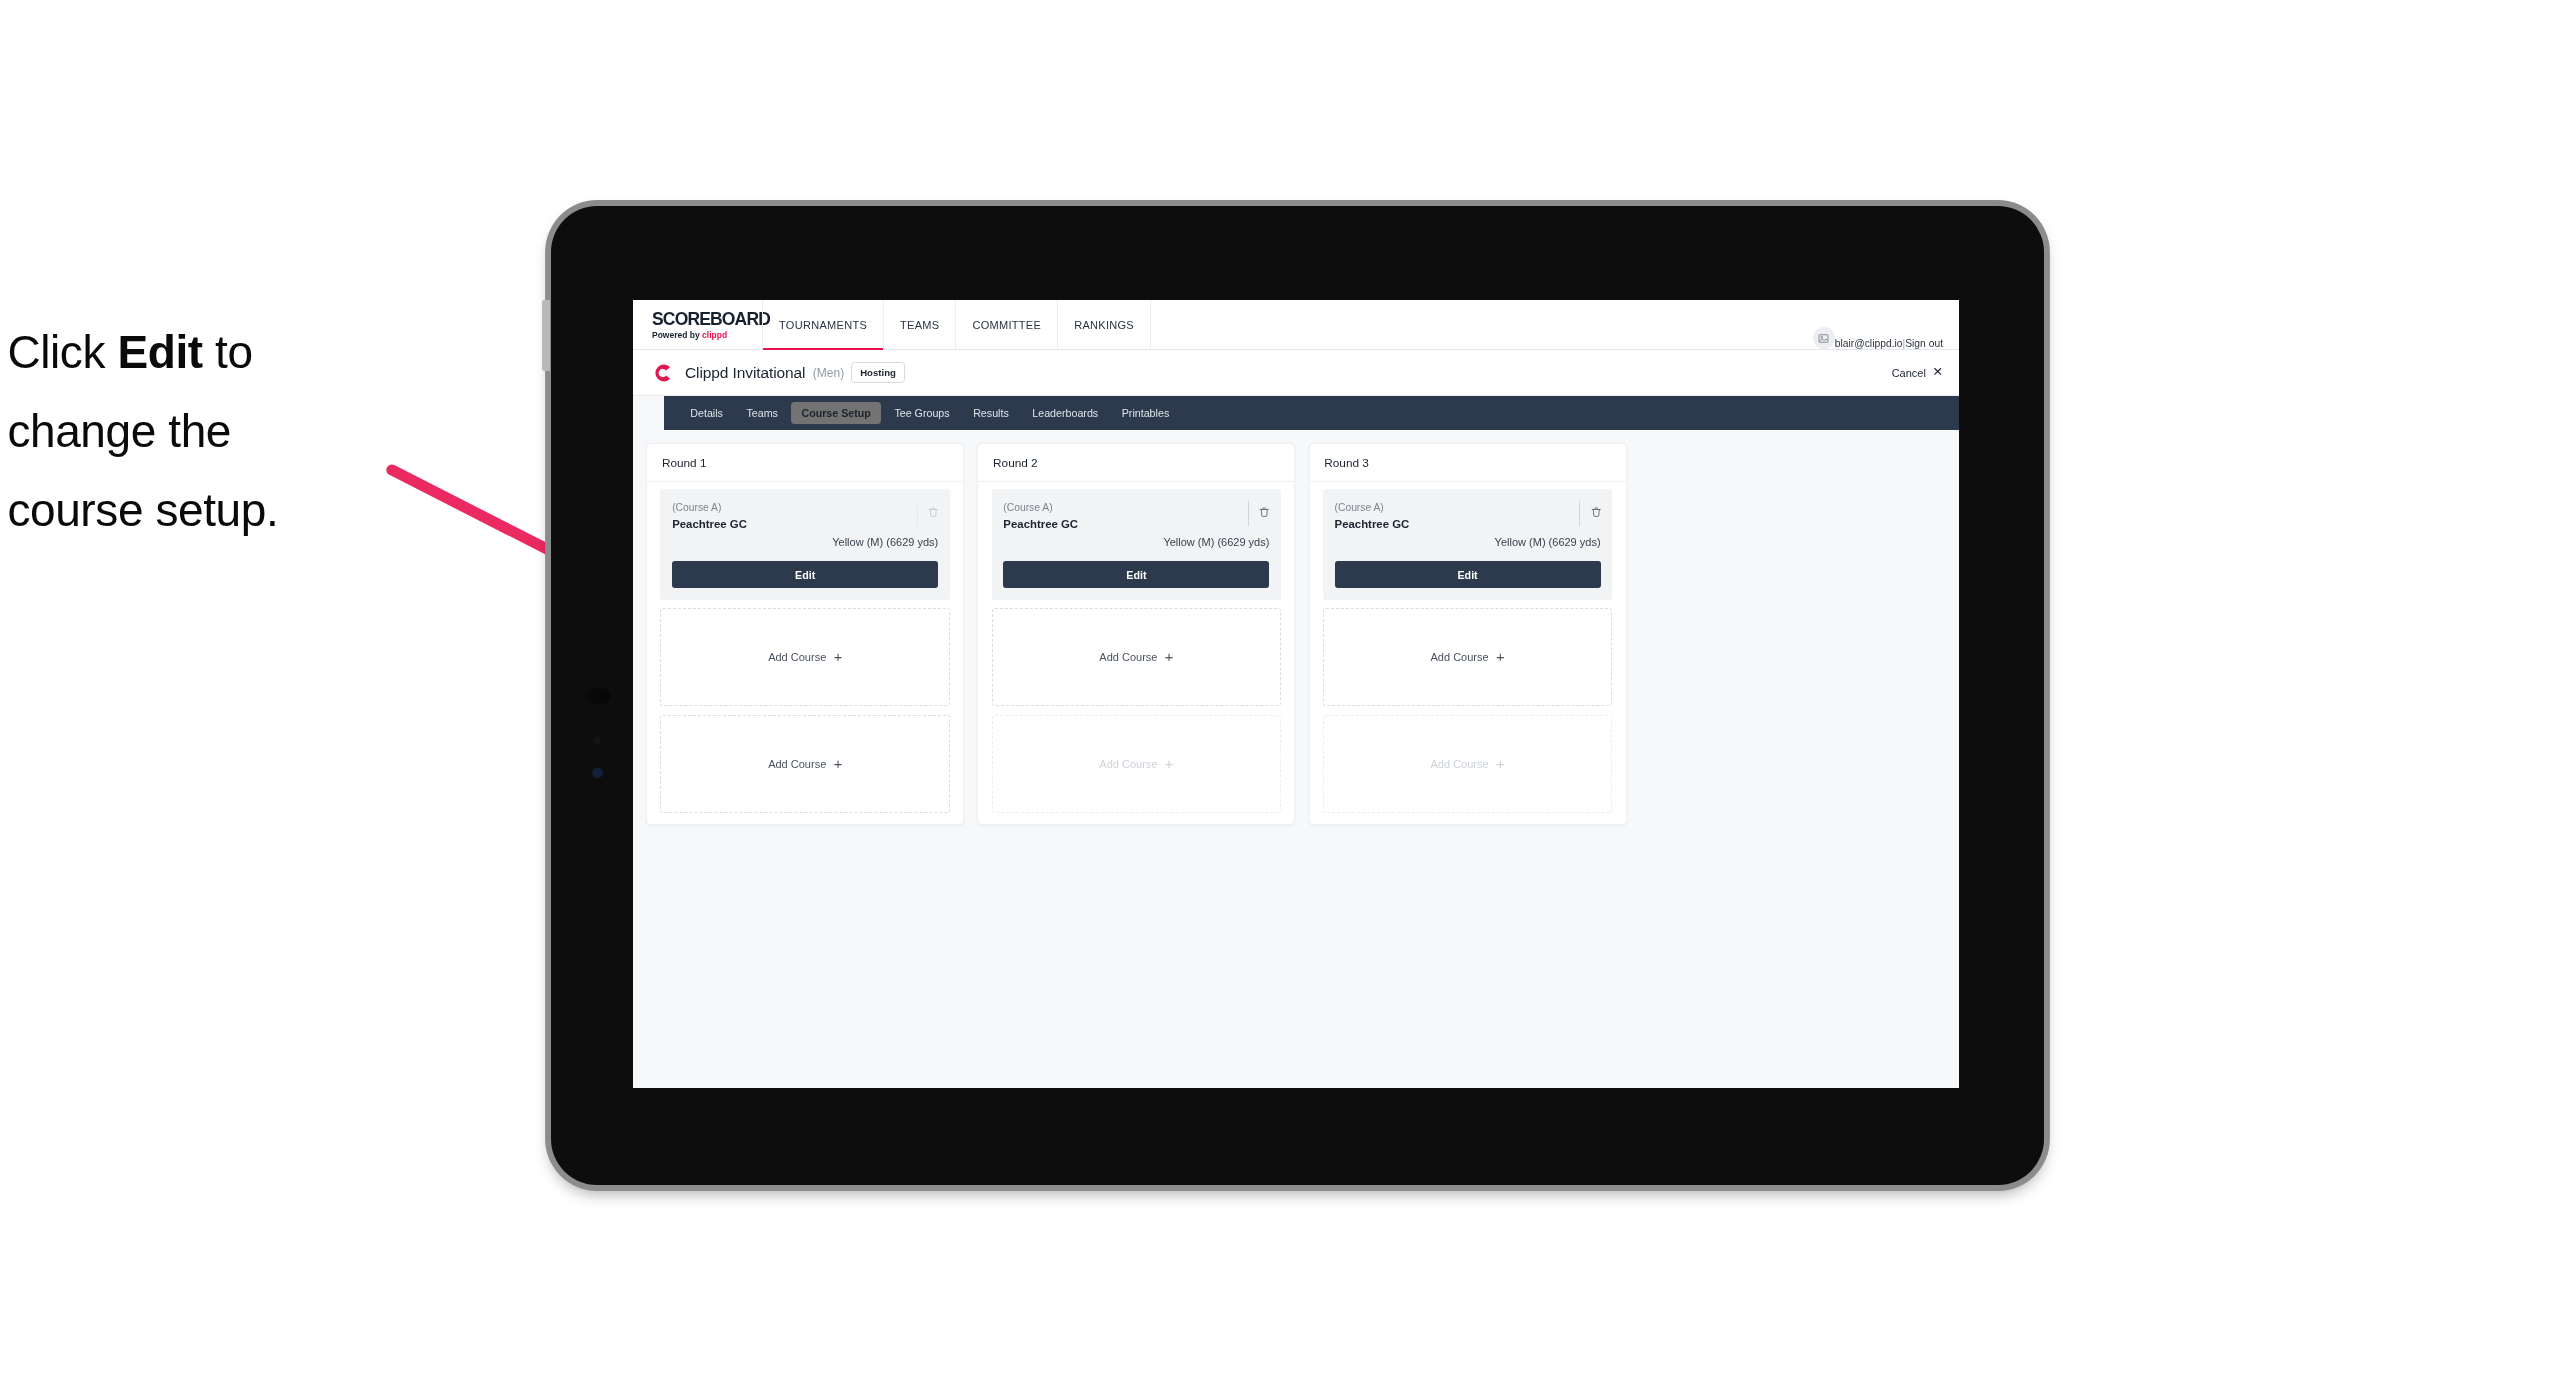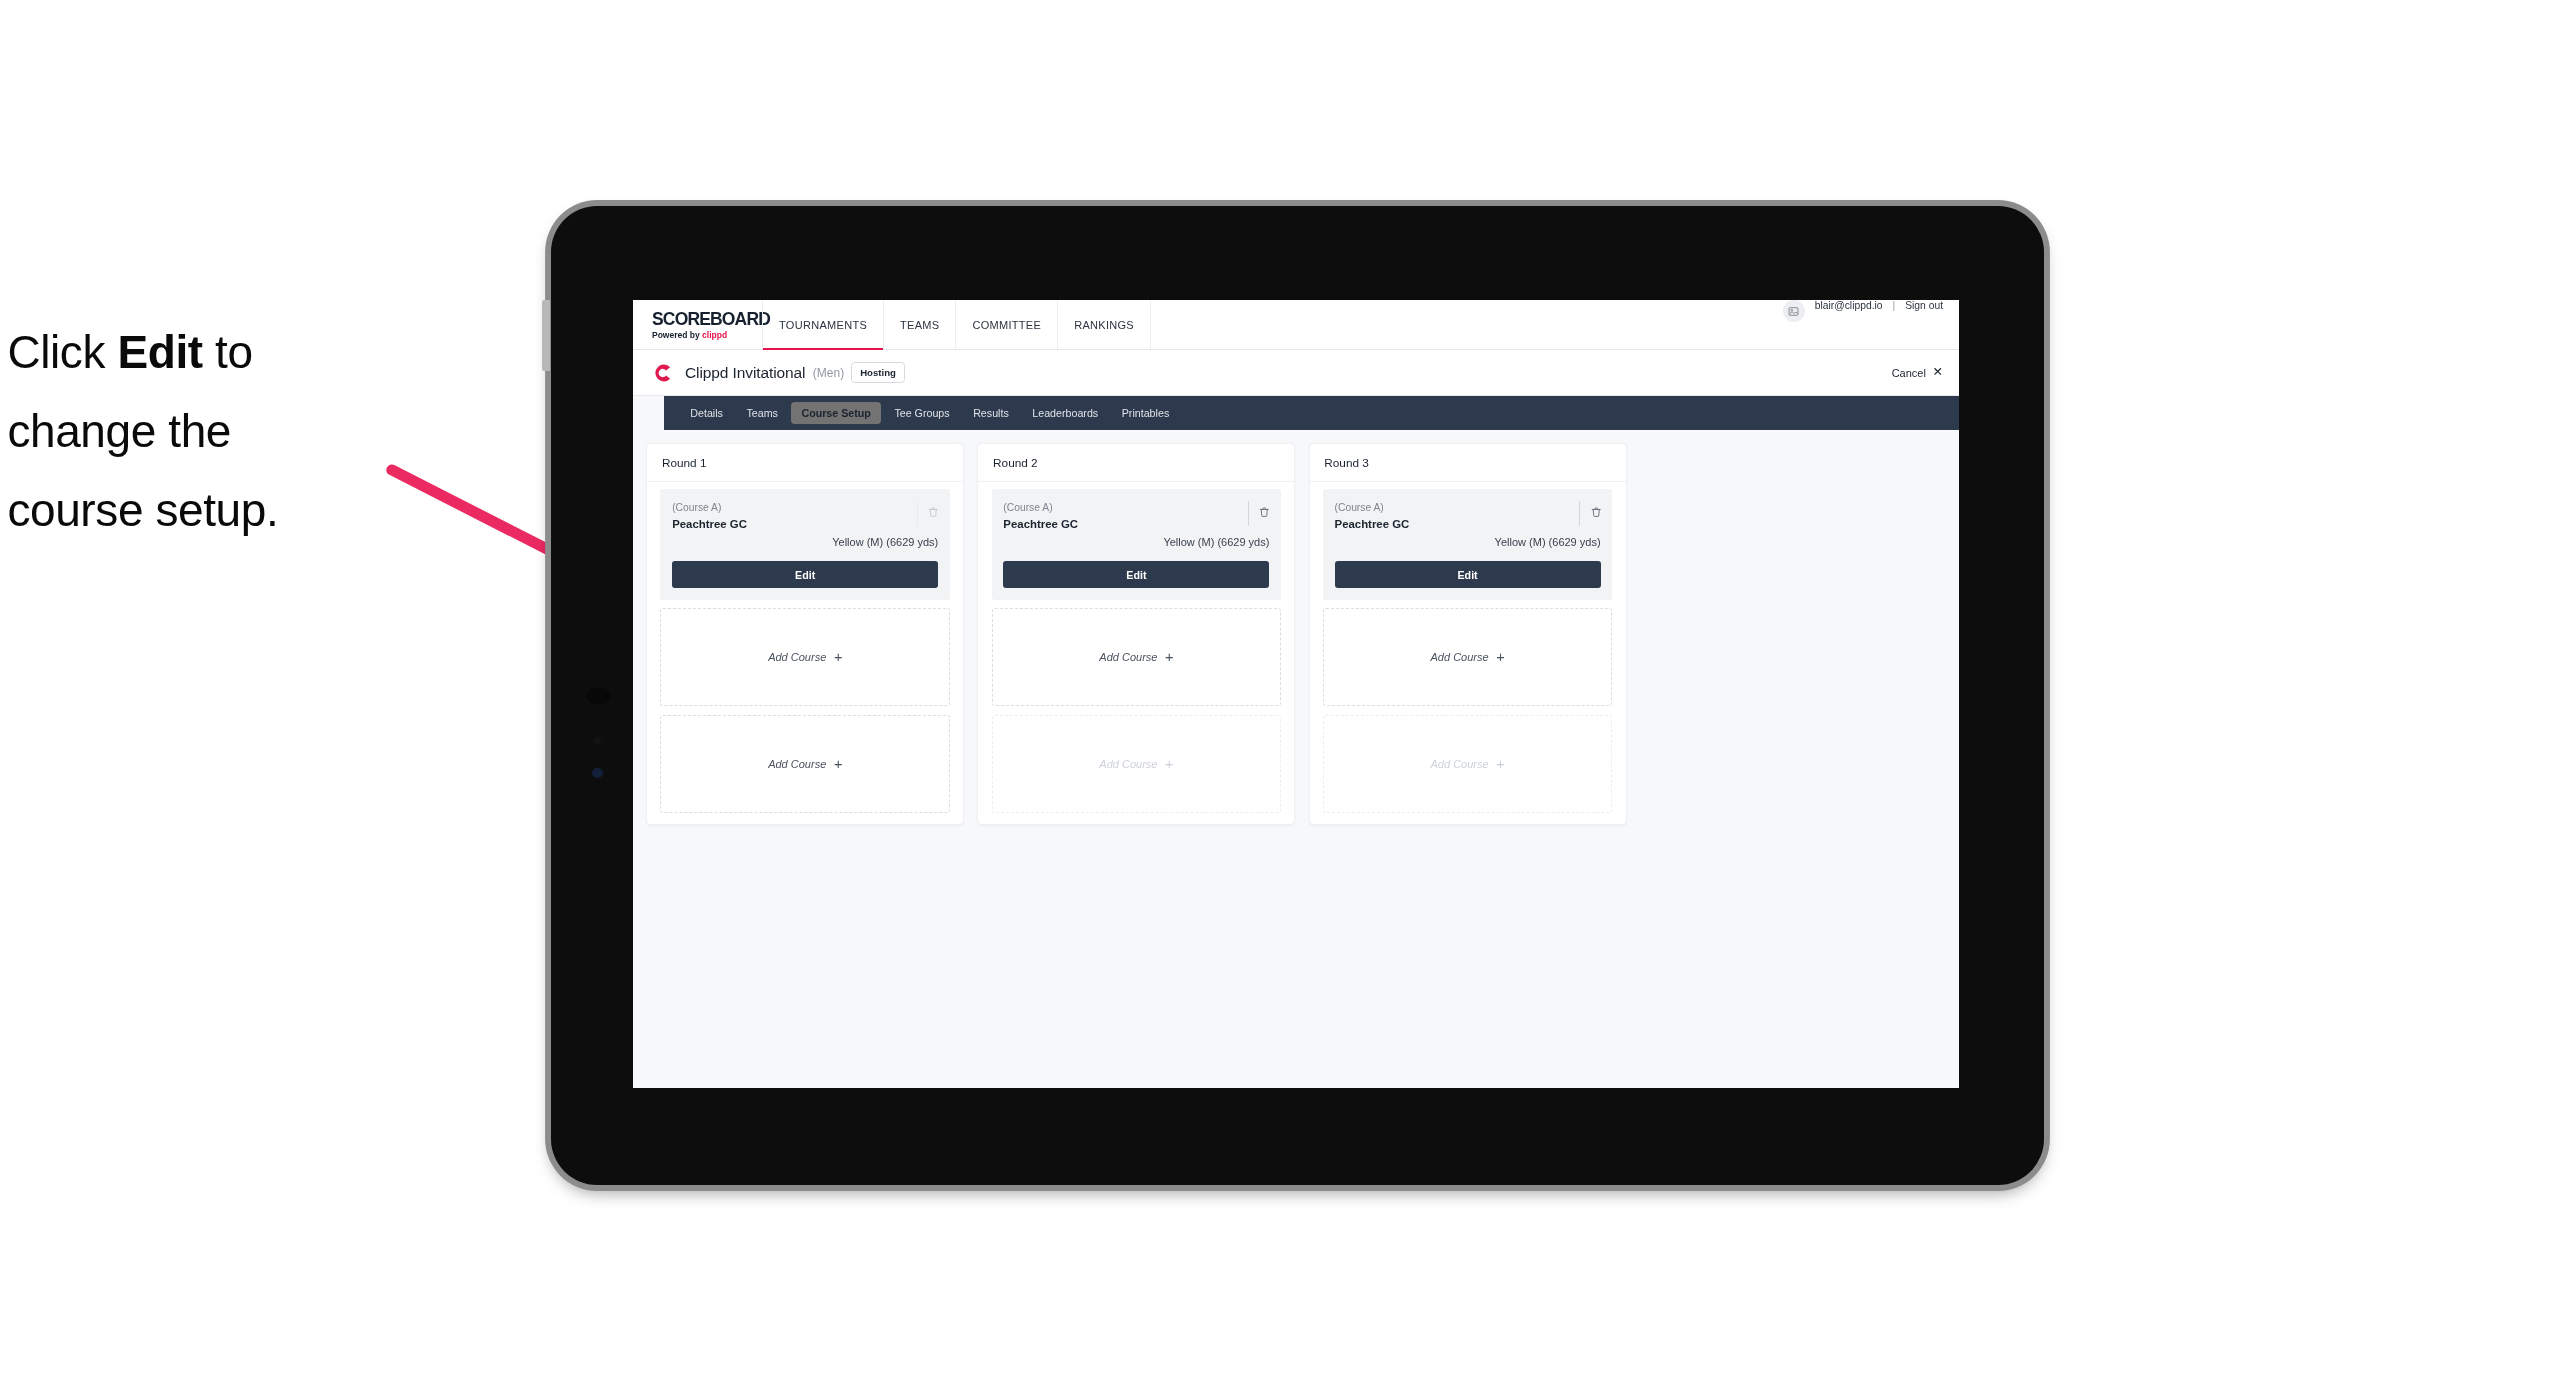--- a/index.html
+++ b/index.html
@@ -140,23 +140,23 @@
     content: "";
     position: absolute;
     left: 0; right: 0; bottom: -0.7px;
     height: 2.2px;
     background: #e8114b;
   }
 
   .topright {
     margin-left: auto;
     display: flex;
-    align-items: flex-start;
+    align-items: flex-end;
     padding-right: 16px;
-    gap: 10px;
+    gap: 0;
   }
   .avatar {
     width: 22px; height: 22px;
     border-radius: 50%;
     background: #eceef1;
     display: flex; align-items: center; justify-content: center;
     color: #7b818b;
   }
   .topright .email { font-size: 10.3px; color: #2b3340; }
   .topright .sep { font-size: 10.3px; color: #9aa0a8; }
@@ -310,21 +310,20 @@
     background: #ffffff;
     cursor: pointer;
   }
   .add-card:last-child { margin-bottom: 0; }
   .add-card .add-label {
     font-size: 11px;
     color: #4a525e;
     display: inline-flex;
     align-items: center;
     gap: 7.4px;
-    font-style: italic;
   }
   .add-card.faded { border-color: #eceef1; }
   .add-card.faded .add-label { color: #cdd2d8; }
   .plus-glyph { font-size: 14.7px; line-height: 1; font-weight: 300; }
 </style>
 </head>
 <body>
 
 <div id="annotation">
   <div class="ann-line">

